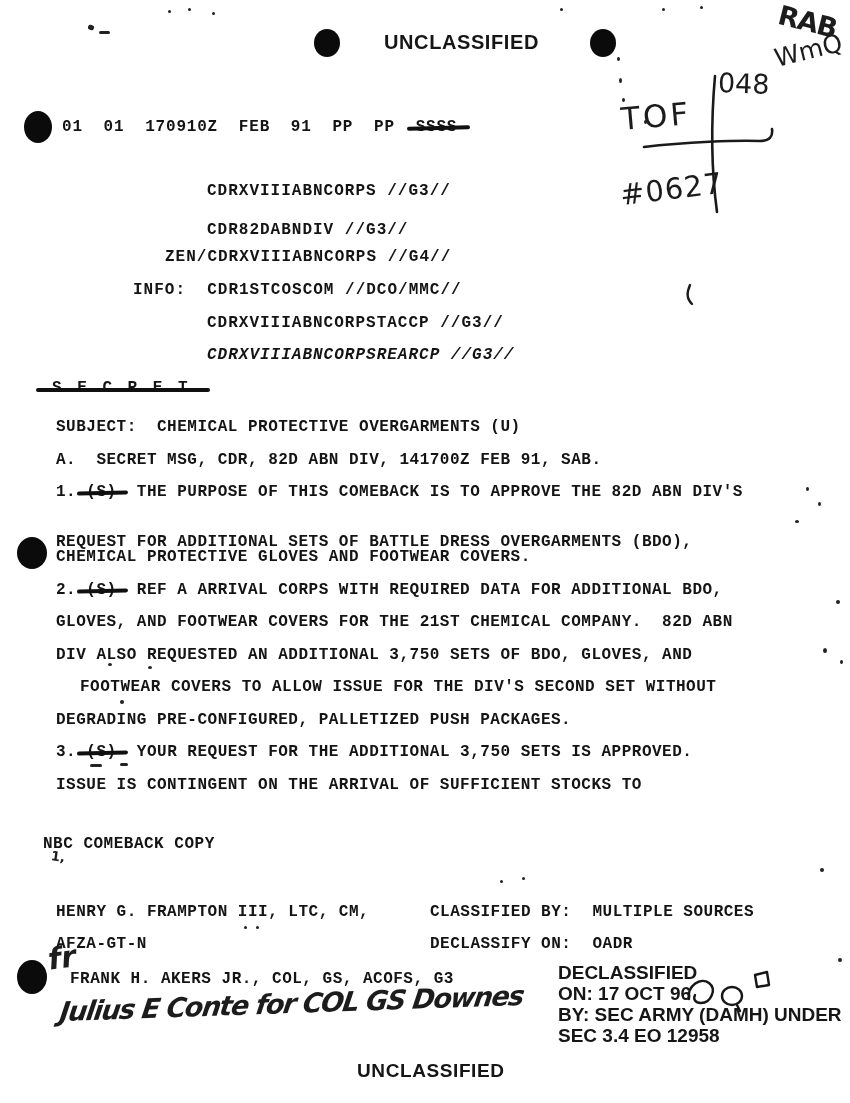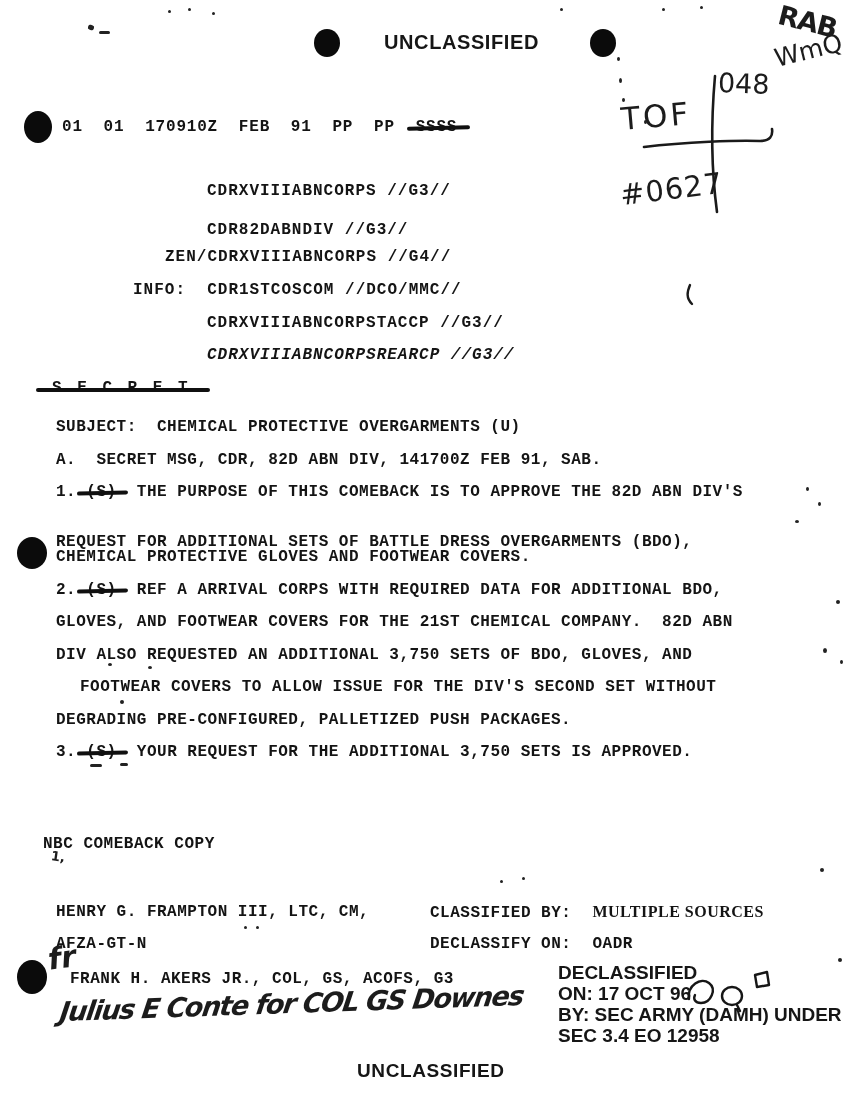--- a/index.html
+++ b/index.html
@@ -73,29 +73,30 @@
   <div class="mono" style="left:56px;top:487px;margin-top:46px;">REQUEST FOR ADDITIONAL SETS OF BATTLE DRESS OVERGARMENTS (BDO),</div>
   <div class="mono" style="left:56px;top:548px;">CHEMICAL PROTECTIVE GLOVES AND FOOTWEAR COVERS.</div>
 
   <div class="mono" style="left:56px;top:581px;"><span>2. </span><span class="pstruck">(S)</span><span>  REF A ARRIVAL CORPS WITH REQUIRED DATA FOR ADDITIONAL BDO,</span></div>
   <div class="mono" style="left:56px;top:613px;">GLOVES, AND FOOTWEAR COVERS FOR THE 21ST CHEMICAL COMPANY.  82D ABN</div>
   <div class="mono" style="left:56px;top:646px;">DIV ALSO REQUESTED AN ADDITIONAL 3,750 SETS OF BDO, GLOVES, AND</div>
   <div class="mono" style="left:56px;top:678px;margin-left:24px;">FOOTWEAR COVERS TO ALLOW ISSUE FOR THE DIV'S SECOND SET WITHOUT</div>
   <div class="mono" style="left:56px;top:711px;">DEGRADING PRE-CONFIGURED, PALLETIZED PUSH PACKAGES.</div>
 
   <div class="mono" style="left:56px;top:743px;"><span>3. </span><span class="pstruck">(S)</span><span>  YOUR REQUEST FOR THE ADDITIONAL 3,750 SETS IS APPROVED.</span></div>
+  <div class="mono" style="left:56px;top:776px;">ISSUE IS CONTINGENT ON THE ARRIVAL OF SUFFICIENT STOCKS TO</div>
 
   <div class="hole" style="left:17px;top:537px;width:30px;height:32px;"></div>
 
   <div class="mono" style="left:43px;top:835px;">NBC COMEBACK COPY</div>
   <div class="hw" style="left:51px;top:849px;font-size:13px;font-weight:bold;transform:rotate(8deg);">1,</div>
 
   <div class="mono" style="left:56px;top:903px;">HENRY G. FRAMPTON III, LTC, CM,</div>
   <div class="mono" style="left:56px;top:935px;">AFZA-GT-N</div>
-  <div class="mono" style="left:430px;top:903px;"><span>CLASSIFIED BY:</span><span style="margin-left:21px;font-family:Liberation Serif, serif;">MULTIPLE SOURCES</span></div>
+  <div class="mono" style="left:430px;top:903px;"><span>CLASSIFIED BY:</span><span style="margin-left:21px;">MULTIPLE SOURCES</span></div>
   <div class="mono" style="left:430px;top:935px;"><span>DECLASSIFY ON:</span><span style="margin-left:21px;">OADR</span></div>
 
   <div class="hw" style="left:48px;top:940px;font-size:30px;font-weight:bold;font-style:italic;transform:rotate(-8deg);">fr</div>
 
   <div class="hole" style="left:17px;top:960px;width:30px;height:34px;"></div>
   <div class="mono" style="left:70px;top:970px;">FRANK H. AKERS JR., COL, GS, ACOFS, G3</div>
 
   <div class="hw" style="left:60px;top:988px;font-size:27px;font-style:italic;font-weight:bold;letter-spacing:-1.5px;transform:rotate(-2deg) skewX(-10deg);">Julius E Conte for COL GS Downes</div>
 
   <div class="sans" style="left:558px;top:962px;font-size:19px;">DECLASSIFIED</div>

